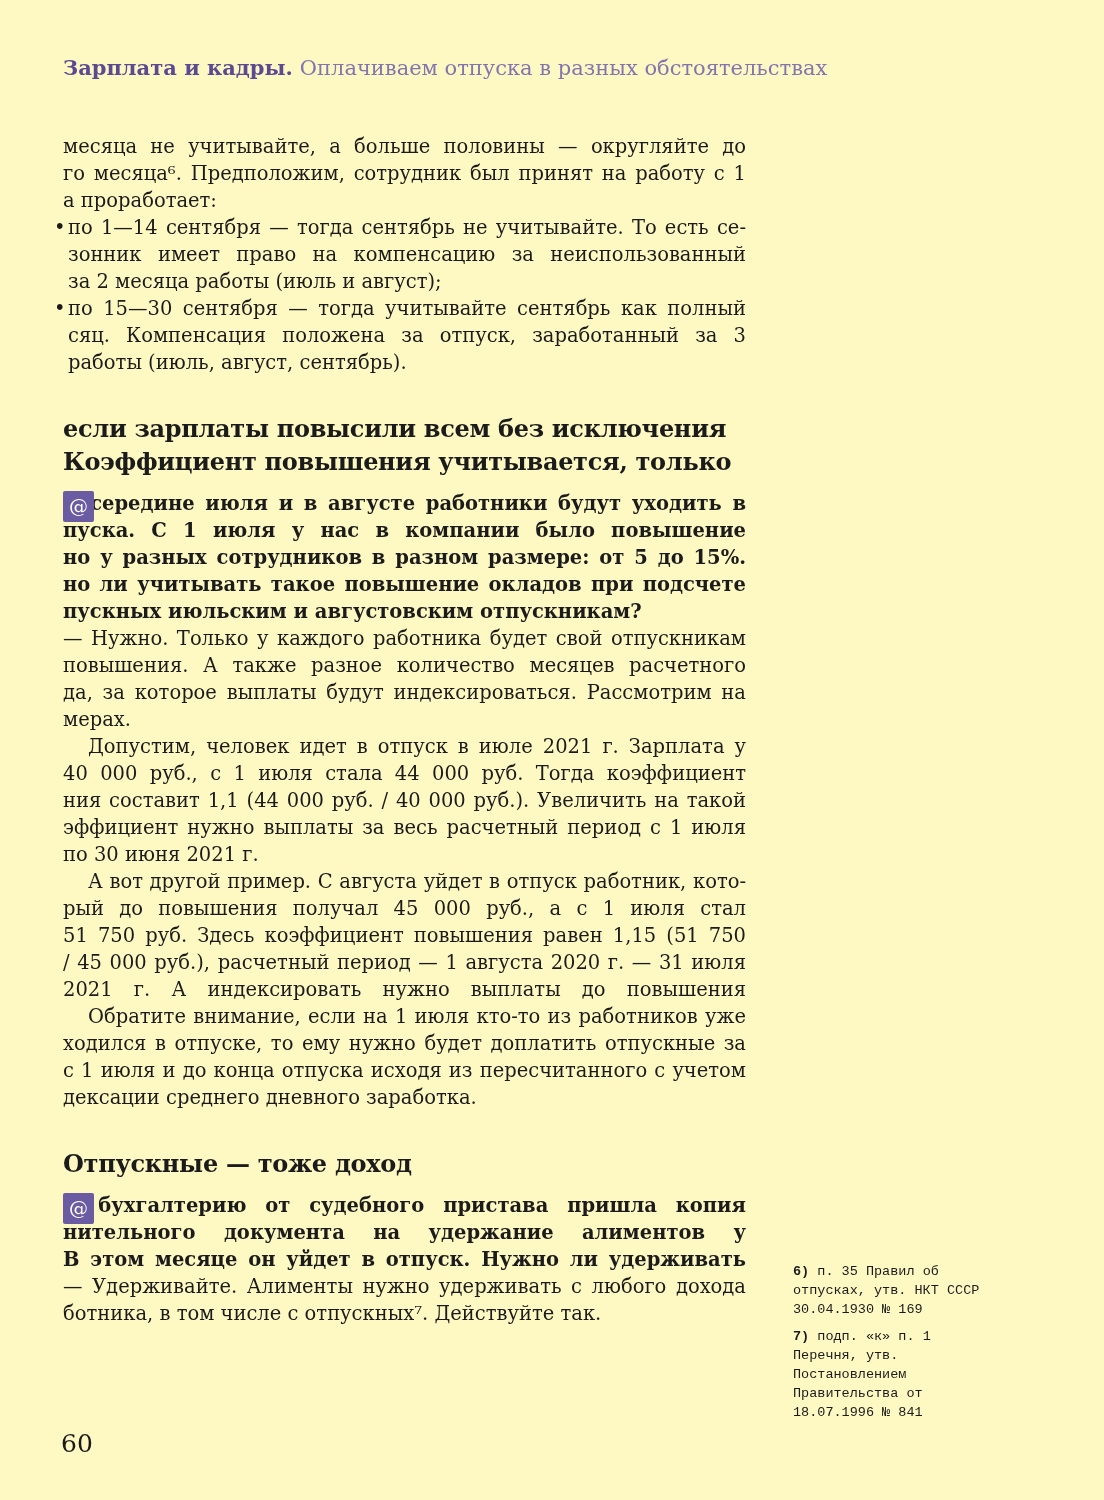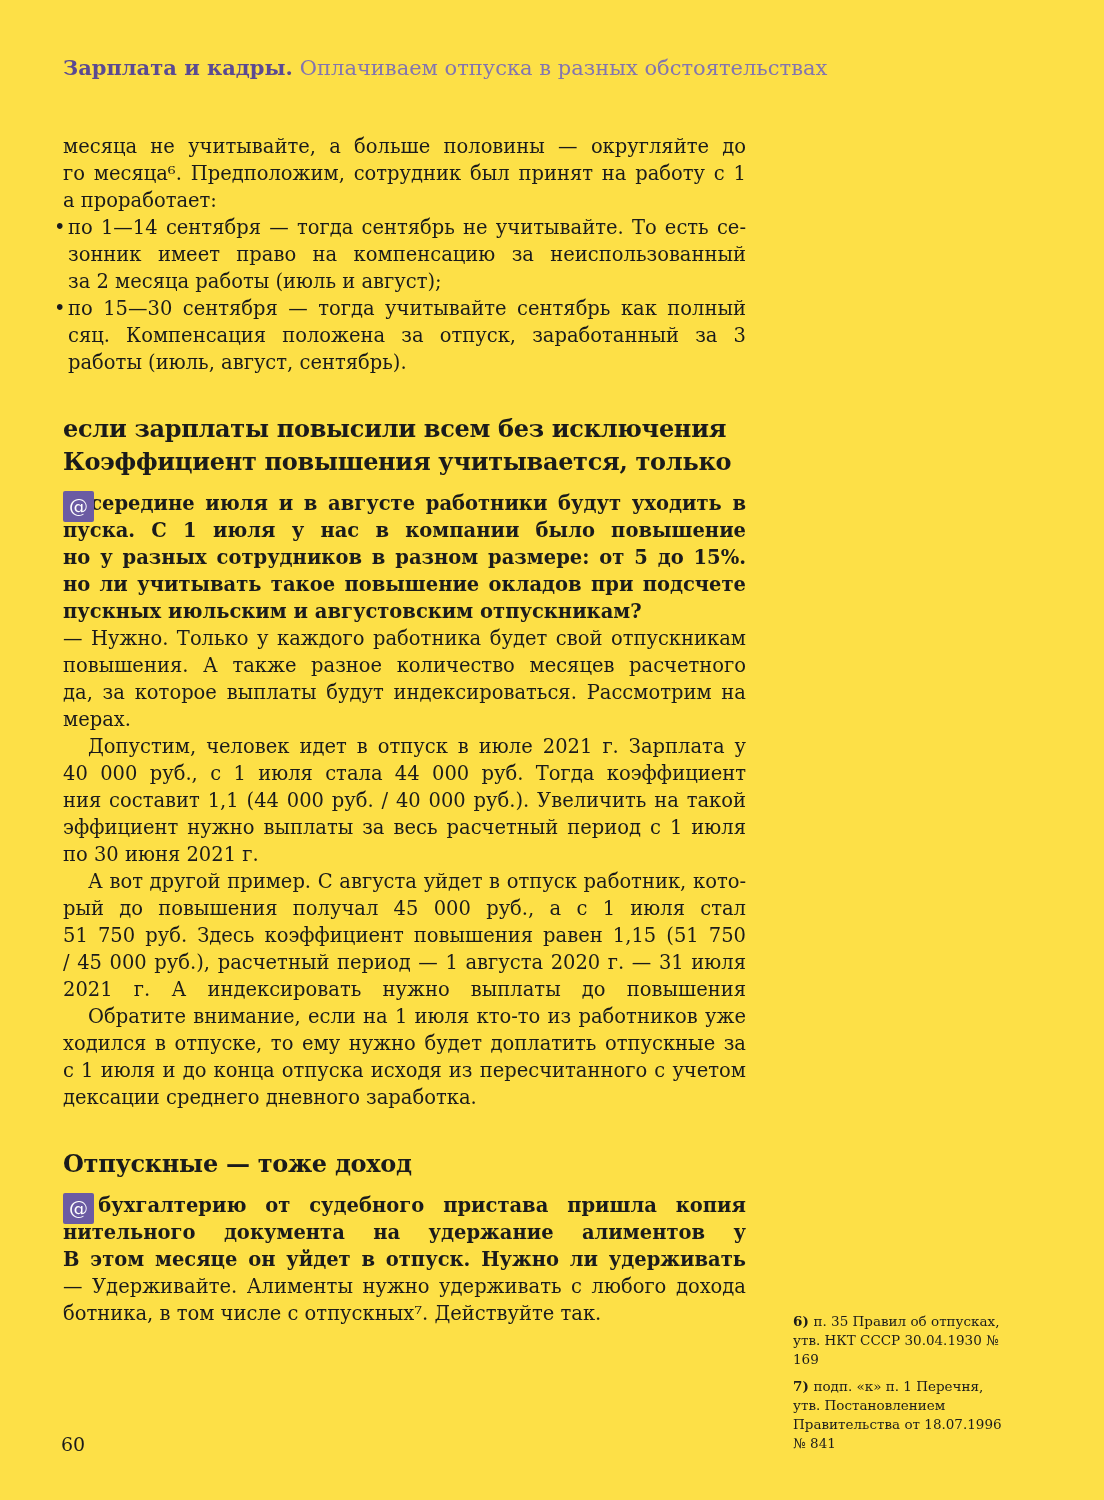--- a/index.html
+++ b/index.html
@@ -2,21 +2,21 @@
 <html lang="ru"><head>
 <meta charset="utf-8">
 <style>
   html,body{margin:0;padding:0;}
   body{
     width:1104px;height:1500px;position:relative;background:#ffffff;
     font-family:"DejaVu Serif", "Liberation Serif", serif;
     color:var(--text,#1b1b1b);
     overflow:hidden;
   }
-  .page{position:absolute;inset:0;background:#fde047;}
+  .page{position:absolute;inset:0;background:#fef9c3;}
 
   
   .hdr{
     position:absolute;left:63px;top:55px;width:980px;
     font-size:21px;line-height:26px;white-space:nowrap;
   }
   .hdr .kicker{font-weight:bold;color:var(--kicker,#5b4a92);margin-right:7px;}
   .hdr .title{font-weight:normal;color:var(--title,#8375b0);}
 
   
@@ -45,30 +45,31 @@
   }
 
   .bullets .bullet-item{position:relative;padding-left:5px;}
   .bullets .bullet-item::before{
     content:"\2022";position:absolute;left:-9px;top:0;
     font-size:19.5px;line-height:27px;
   }
 
   
   .footnotes{
-    position:absolute;left:793px;top:1312px;width:210px;
+    position:absolute;left:793px;top:1262px;width:210px;
     font-size:13.5px;line-height:19px;color:var(--text,#1b1b1b);
     text-align:left;
+    font-family:Liberation Mono, monospace;
   }
   .footnote{margin:0 0 8px 0;}
   .footnote b{font-weight:bold;}
 
   .pagenum{
     position:absolute;left:61px;top:1429px;
-    font-size:19px;line-height:30px;color:#1a1a1a;
+    font-size:25px;line-height:30px;color:#1a1a1a;
   }
 </style>
 </head>
 <body style="--kicker: #5b4a92; --title: #8375b0; --icon-bg: #6b5ba3; --icon-fg: #ffffff; --text: #1b1b1b;">
 
 <div class="page">
 
   <div class="hdr">
     <span class="kicker">Зарплата и кадры.</span><span class="title">Оплачиваем отпуска в разных обстоятельствах</span>
   </div>

